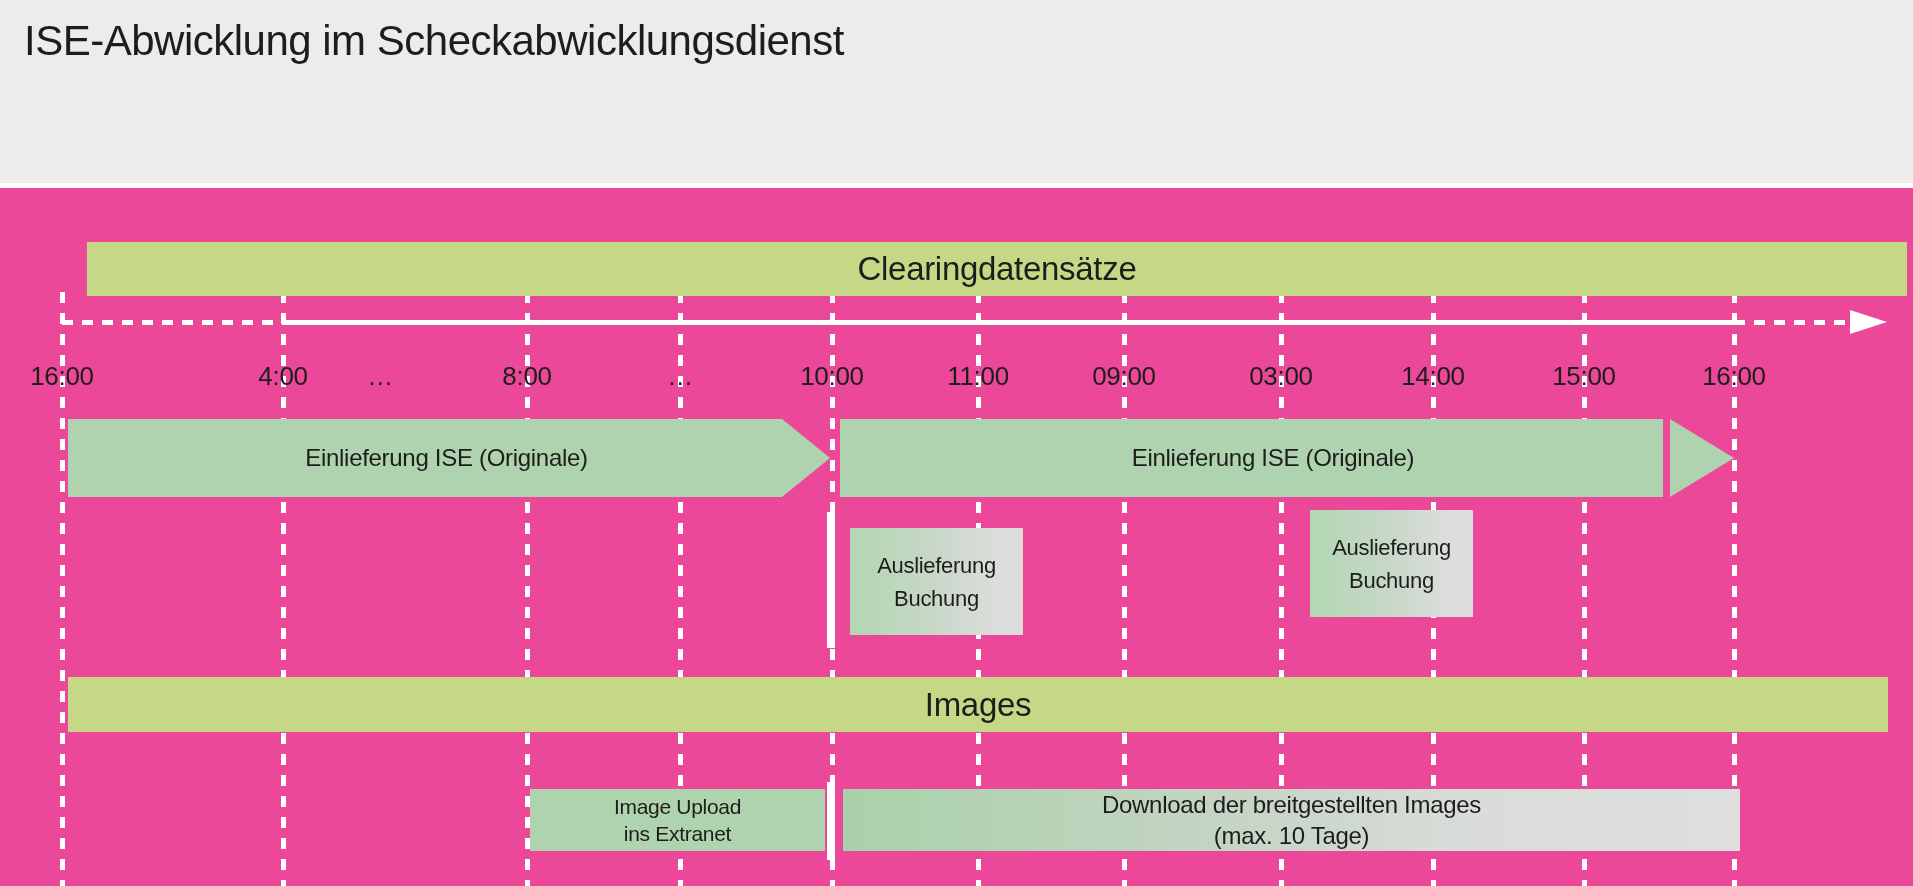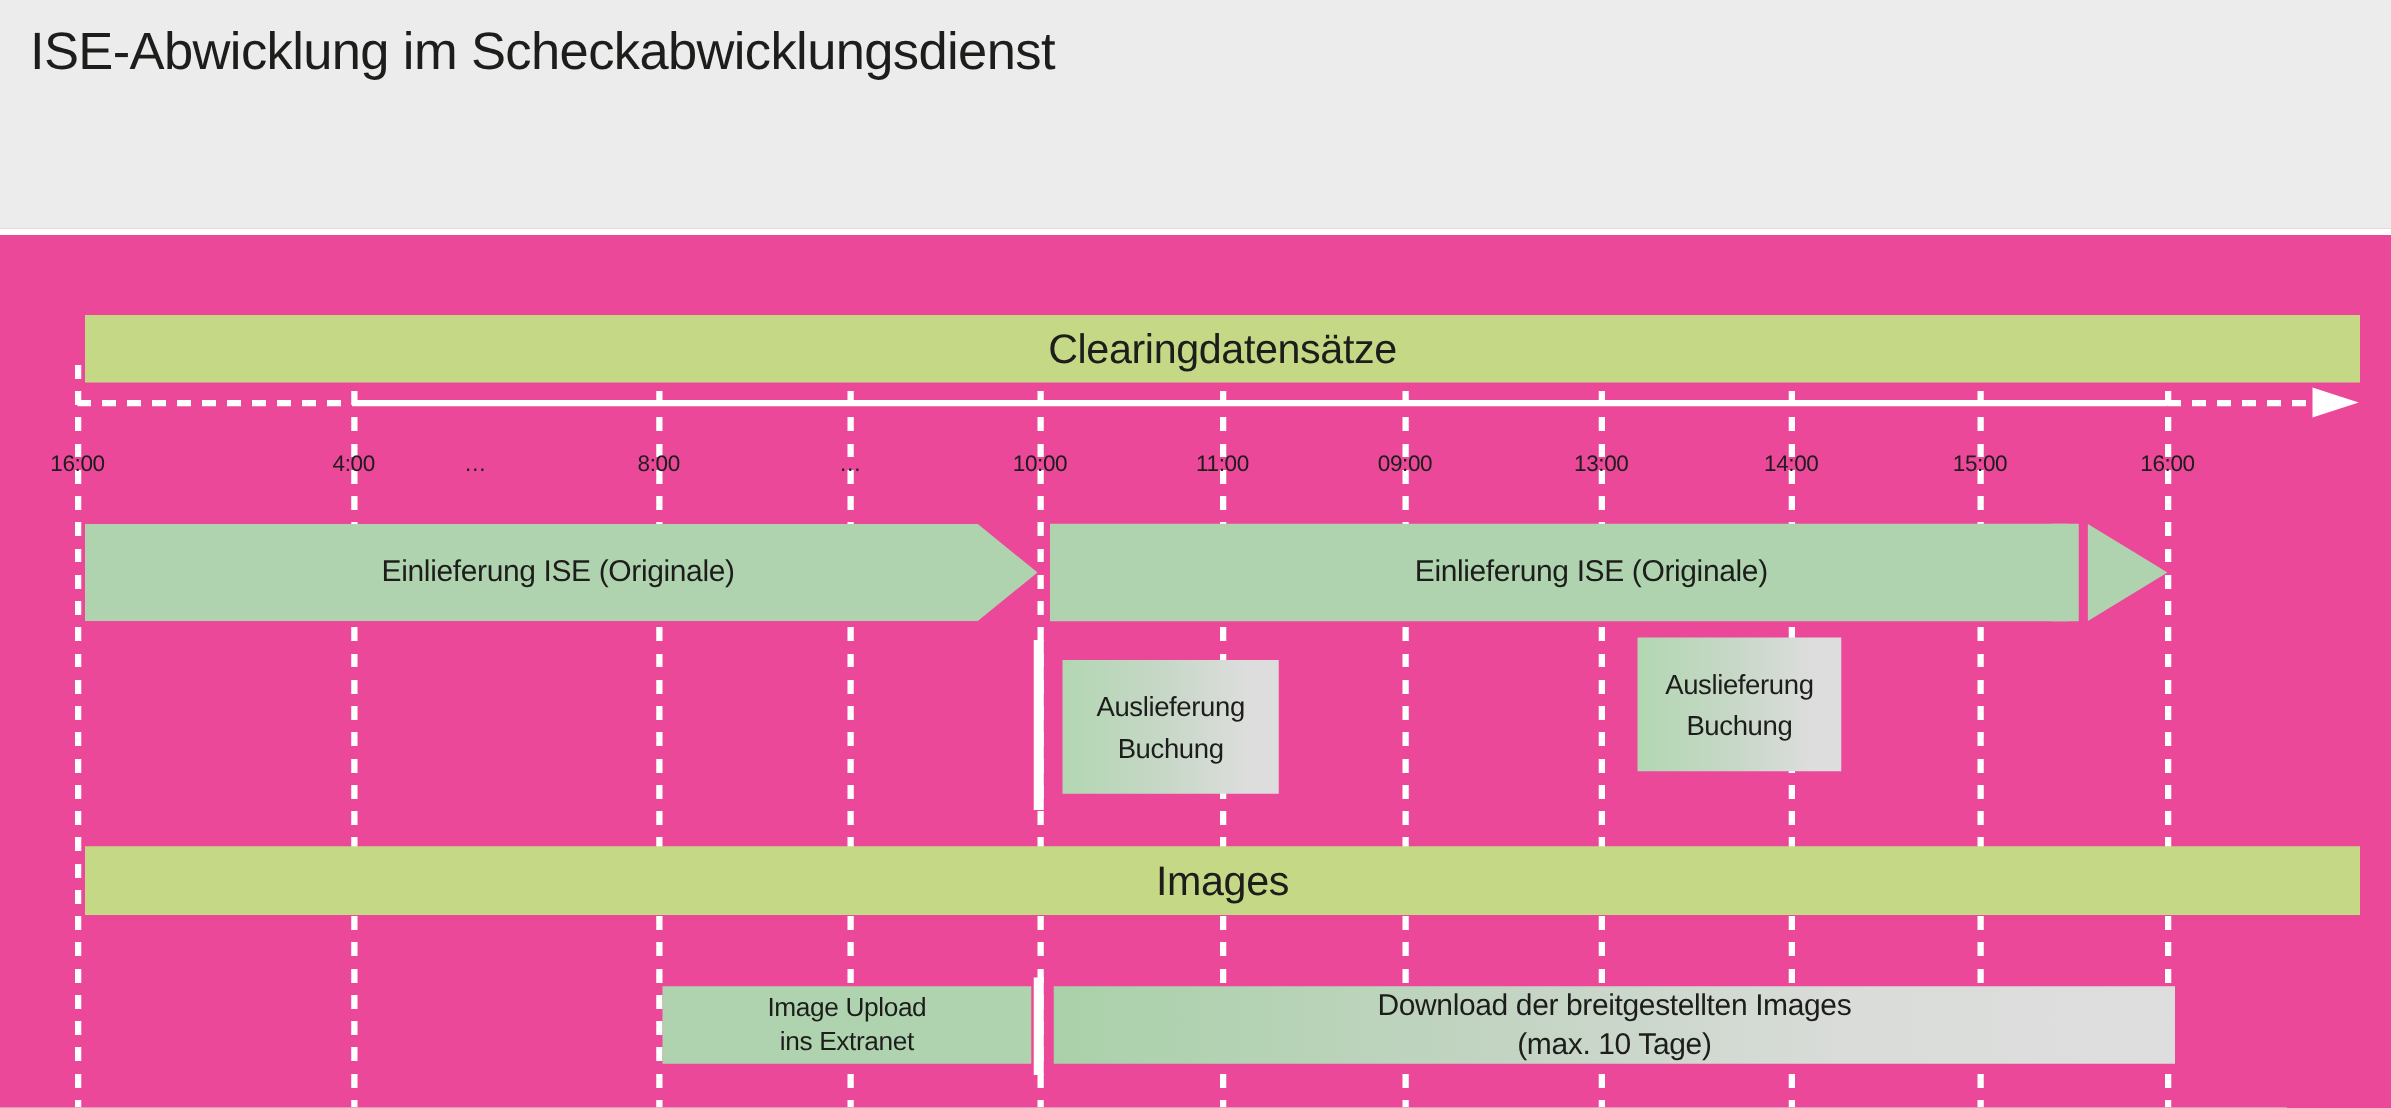--- a/index.html
+++ b/index.html
@@ -13,42 +13,42 @@
   
   #header{left:0;top:0;width:1913px;height:183px;background:#ececec;}
   #header-sep{left:0;top:183px;width:1913px;height:5px;background:#ffffff;}
   #page-title{left:24px;top:17px;font-size:42px;letter-spacing:-0.5px;white-space:nowrap;}
   
   .banner{
     left:68px;width:1820px;height:54px;background:#c5d885;
     display:flex;align-items:center;justify-content:center;
     font-size:33px;letter-spacing:-0.3px;z-index:3;
   }
-  #clearing-banner{top:252px;}
+  #clearing-banner{top:242px;margin-left:19px;}
   #images-banner{top:677px;height:55px;}
   
   .gridline{
     top:292px;height:594px;width:5px;z-index:1;
     background:repeating-linear-gradient(180deg,#ffffff 0px,#ffffff 11px,rgba(0,0,0,0) 11px,rgba(0,0,0,0) 21px);
   }
   
   .axis{top:320px;height:5px;background:#ffffff;z-index:2;}
   .axis-dash{
     top:320px;height:5px;z-index:2;
     background:repeating-linear-gradient(90deg,#ffffff 0px,#ffffff 11px,rgba(0,0,0,0) 11px,rgba(0,0,0,0) 20px);
   }
   #axis-arrowhead{
     left:1850px;top:310px;width:0;height:0;z-index:2;
     border-top:12px solid rgba(0,0,0,0);
     border-bottom:12px solid rgba(0,0,0,0);
     border-left:37px solid #ffffff;
   }
   
   .tick{
-    top:361px;font-size:18px;letter-spacing:-0.3px;z-index:4;
+    top:361px;font-size:26px;letter-spacing:-0.3px;z-index:4;
     transform:translateX(-50%);white-space:nowrap;
   }
   
   .bar{
     top:419px;height:78px;background:#aed3ae;z-index:3;
     display:flex;align-items:center;justify-content:center;
     font-size:24px;letter-spacing:-0.3px;text-align:center;padding-left:43px;
   }
   #einlieferung-early{
     left:68px;width:762px;padding-right:48px;box-sizing:border-box;
@@ -111,21 +111,21 @@
   <div class="abs" id="axis-arrowhead"></div>
 
   <div class="abs tick" style="left:62px">16:00</div>
   <div class="abs tick" style="left:283px">4:00</div>
   <div class="abs tick" style="left:380px">…</div>
   <div class="abs tick" style="left:527px">8:00</div>
   <div class="abs tick" style="left:680px">…</div>
   <div class="abs tick" style="left:832px">10:00</div>
   <div class="abs tick" style="left:978px">11:00</div>
   <div class="abs tick" style="left:1124px">09:00</div>
-  <div class="abs tick" style="left:1281px">13:00</div>
+  <div class="abs tick" style="left:1281px">03:00</div>
   <div class="abs tick" style="left:1433px">14:00</div>
   <div class="abs tick" style="left:1584px">15:00</div>
   <div class="abs tick" style="left:1734px">16:00</div>
 
   <div class="abs banner" id="clearing-banner">
     <span>Clearingdatensätze</span>
   </div>
 
   <div class="abs bar" id="einlieferung-early">
     <span>Einlieferung ISE (Originale)</span>

